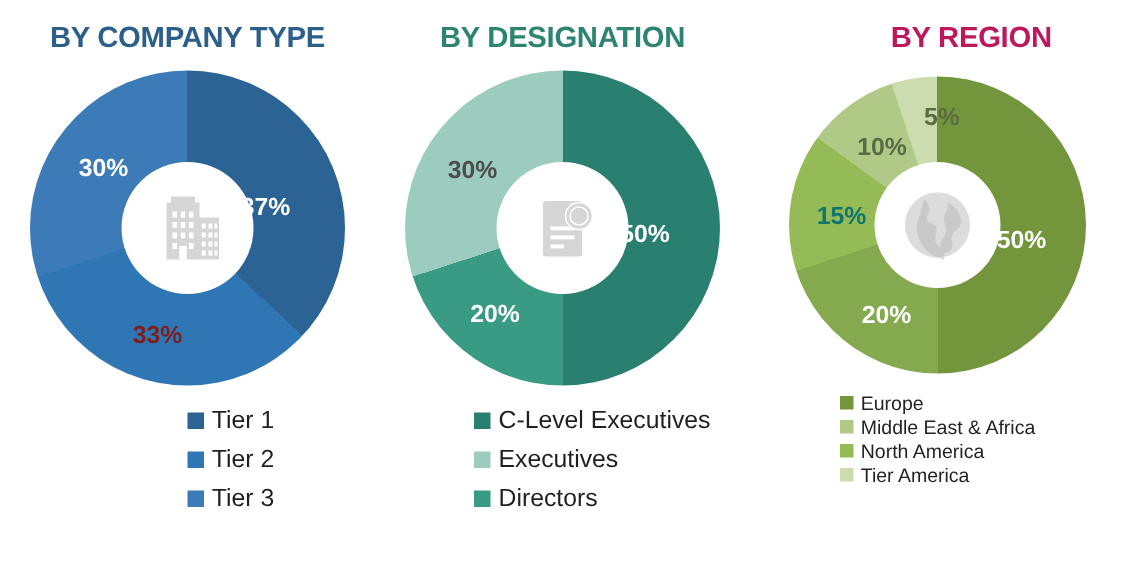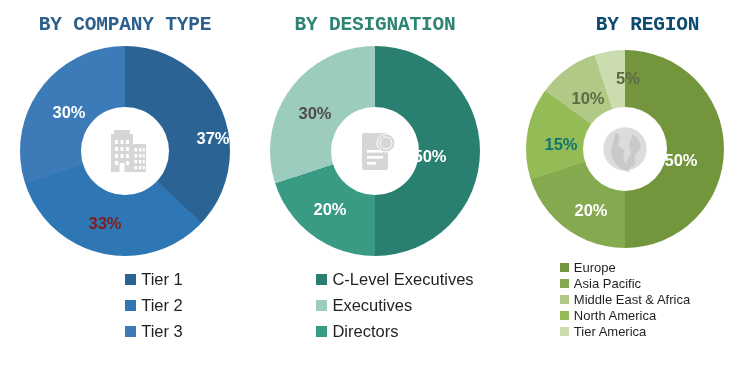--- a/index.html
+++ b/index.html
@@ -29,21 +29,20 @@
     flex-direction: column;
     align-items: center;
   }
   .panel-title {
     font-size: 19.5px;
     font-weight: bold;
     letter-spacing: -0.2px;
     text-align: center;
     margin-top: 14px;
     white-space: nowrap;
-    font-family: Liberation Mono, monospace;
   }
   .chart-wrap {
     position: relative;
     margin-top: 10px;
   }
   .donut {
     position: relative;
     border-radius: 50%;
   }
   .donut-hole {
@@ -131,21 +130,21 @@
               <rect x="36.5" y="36" width="2.6" height="3.4"></rect>
                 <rect x="41" y="36" width="2.6" height="3.4"></rect>
                 <rect x="45" y="36" width="1.8" height="3.4"></rect>
               <rect x="36.5" y="42" width="2.6" height="3.4"></rect>
                 <rect x="41" y="42" width="2.6" height="3.4"></rect>
                 <rect x="45" y="42" width="1.8" height="3.4"></rect>
             </g>
           </svg>
         </span>
       </div>
-      <div class="slice-label" style="color:#ffffff;left:157px;top:92px;margin-left:36px;">37%</div>
+      <div class="slice-label" style="color:#ffffff;left:157px;top:92px;">37%</div>
       <div class="slice-label" style="color:#7f1d1d;left:85px;top:177px;">33%</div>
       <div class="slice-label" style="color:#ffffff;left:49px;top:66px;">30%</div>
     </div>
 
     <div class="legend big" style="margin-left:18px;">
       <div class="legend-row">
         <span class="legend-swatch" style="background:#2B6395;"></span>
         <span class="legend-label">Tier 1</span>
       </div>
       <div class="legend-row">
@@ -195,21 +194,21 @@
         <span class="legend-label">Executives</span>
       </div>
       <div class="legend-row">
         <span class="legend-swatch" style="background:#3A9B84;"></span>
         <span class="legend-label">Directors</span>
       </div>
     </div>
   </div>
 
   <div class="panel">
-    <div class="panel-title" style="color:#0c4a6e;margin-left:45px;">BY REGION</div>
+    <div class="panel-title" style="color:#be185d;margin-left:45px;">BY REGION</div>
 
     <div class="chart-wrap" style="width:198px;height:198px;margin-top:14px;">
       <div class="donut" id="donut2" style="width: 198px; height: 198px; background: conic-gradient(rgb(115, 149, 60) 0%, rgb(115, 149, 60) 50%, rgb(133, 169, 78) 50%, rgb(133, 169, 78) 70%, rgb(148, 187, 86) 70%, rgb(148, 187, 86) 85%, rgb(176, 201, 134) 85%, rgb(176, 201, 134) 95%, rgb(203, 220, 175) 95%, rgb(203, 220, 175) 100%);"></div>
       <div class="donut-hole" style="width:84px;height:84px;left:57px;top:57px;">
         <span class="center-icon">
           <svg width="58" height="58" viewBox="0 0 58 58">
             <circle cx="29" cy="29" r="22" fill="#dcdcdc"></circle>
             <path d="M20 12 q5 4 3 9 q-3 5 2 7 q5 2 3 7 q-2 6 3 9 q4 3 2 8 q-10 -2 -15 -11 q-5 -9 -1 -18 q2 -7 3 -11 z" fill="#c9c9c9"></path>
             <path d="M36 14 q6 3 8 9 q2 6 -2 9 q-5 4 -3 9 q1 4 -3 6 q-4 2 -5 -2 q-1 -5 2 -8 q3 -4 1 -8 q-2 -5 1 -9 q1 -4 1 -6 z" fill="#c9c9c9"></path>
             <circle cx="29" cy="29" r="22" fill="none" stroke="#ffffff" stroke-width="0.8" opacity="0.7"></circle>
@@ -222,24 +221,20 @@
       <div class="slice-label" style="color:#5b6b44;left:62px;top:48px;">10%</div>
       <div class="slice-label" style="color:#5b6b44;left:102px;top:28px;">5%</div>
     </div>
 
     <div class="legend small" style="margin-top:12px;margin-left:0px;">
       <div class="legend-row">
         <span class="legend-swatch" style="background:#73953C;"></span>
         <span class="legend-label">Europe</span>
       </div>
       <div class="legend-row">
-        <span class="legend-swatch" style="background:#85A94E;"></span>
-        <span class="legend-label">Asia Pacific</span>
-      </div>
-      <div class="legend-row">
         <span class="legend-swatch" style="background:#B0C986;"></span>
         <span class="legend-label">Middle East &amp; Africa</span>
       </div>
       <div class="legend-row">
         <span class="legend-swatch" style="background:#94BB56;"></span>
         <span class="legend-label">North America</span>
       </div>
       <div class="legend-row">
         <span class="legend-swatch" style="background:#CBDCAF;"></span>
         <span class="legend-label">Tier America</span>

